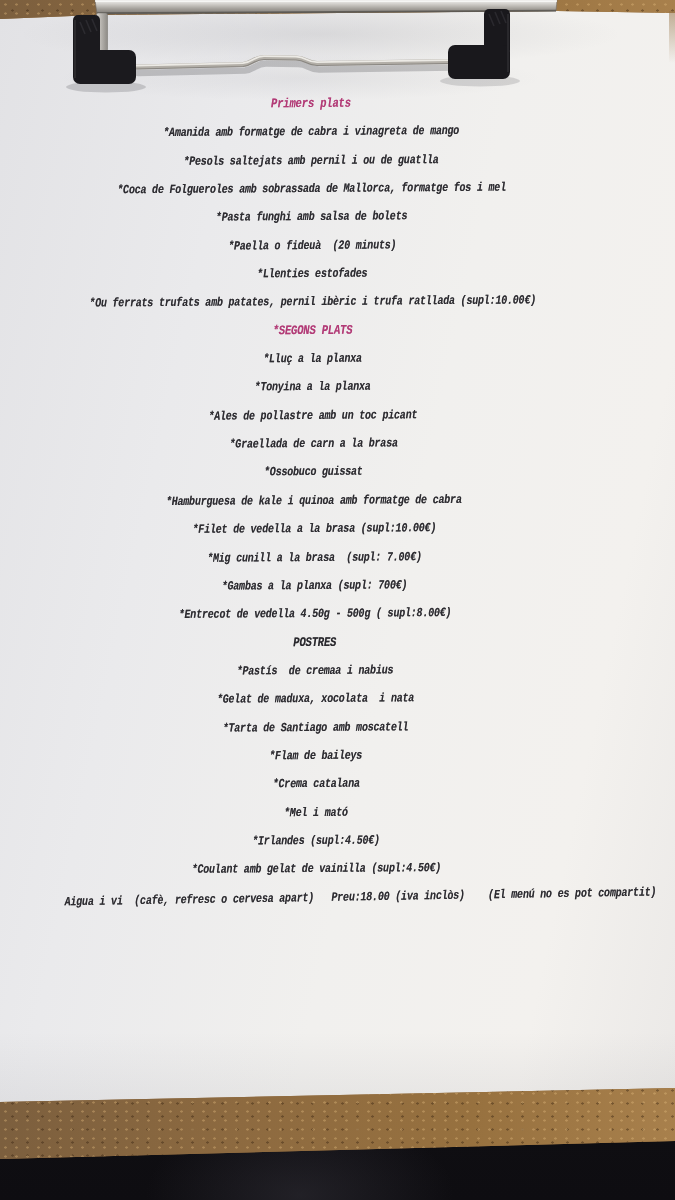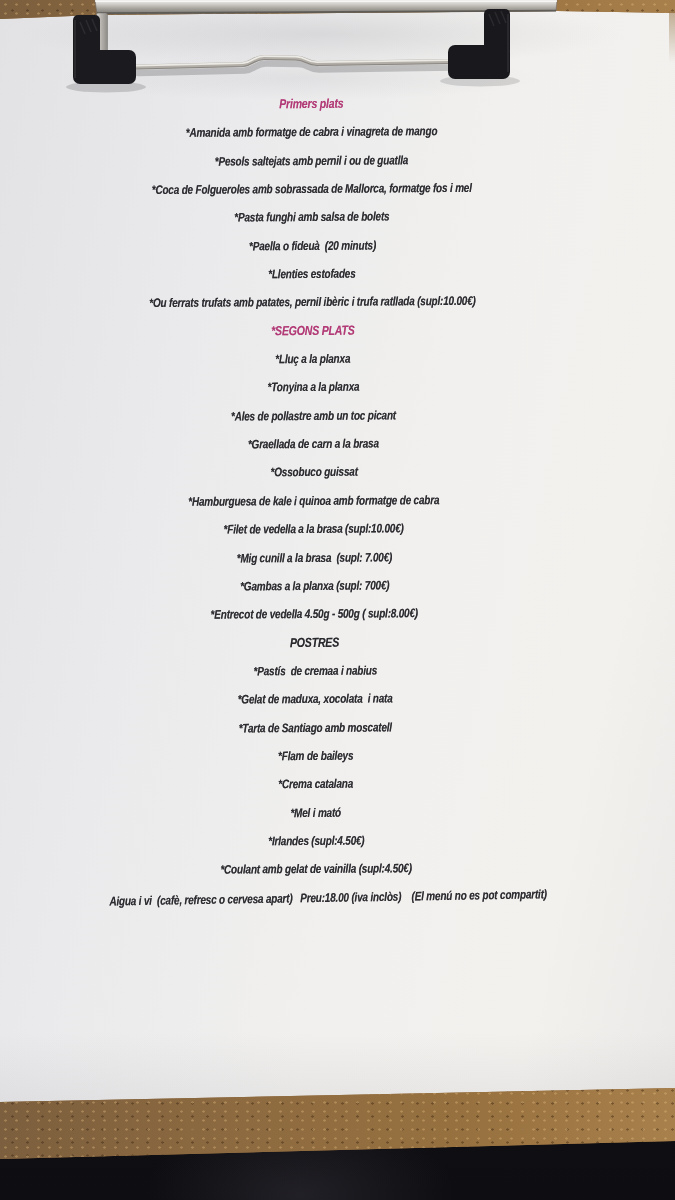--- a/index.html
+++ b/index.html
@@ -1,17 +1,17 @@
 <!DOCTYPE html>
 <html><head>
 <meta charset="utf-8">
 <style>
   html,body{margin:0;padding:0;background:#0e0d11;}
   .photo{position:relative;width:675px;height:1200px;overflow:hidden;
-         background:#5eead4;font-family:Liberation Sans, sans-serif;}
+         background:#5eead4;font-family:Liberation Mono, monospace;}
 
   
   .bg-dark{position:absolute;inset:0;
     background:
       radial-gradient(220px 120px at 300px 1195px, rgba(70,68,78,.35), transparent 70%),
       linear-gradient(180deg,#1a191d 0%,#161519 55%,#0e0d11 100%);}
 
   
   .wood{background-color:#8d673c;
     background-image:

